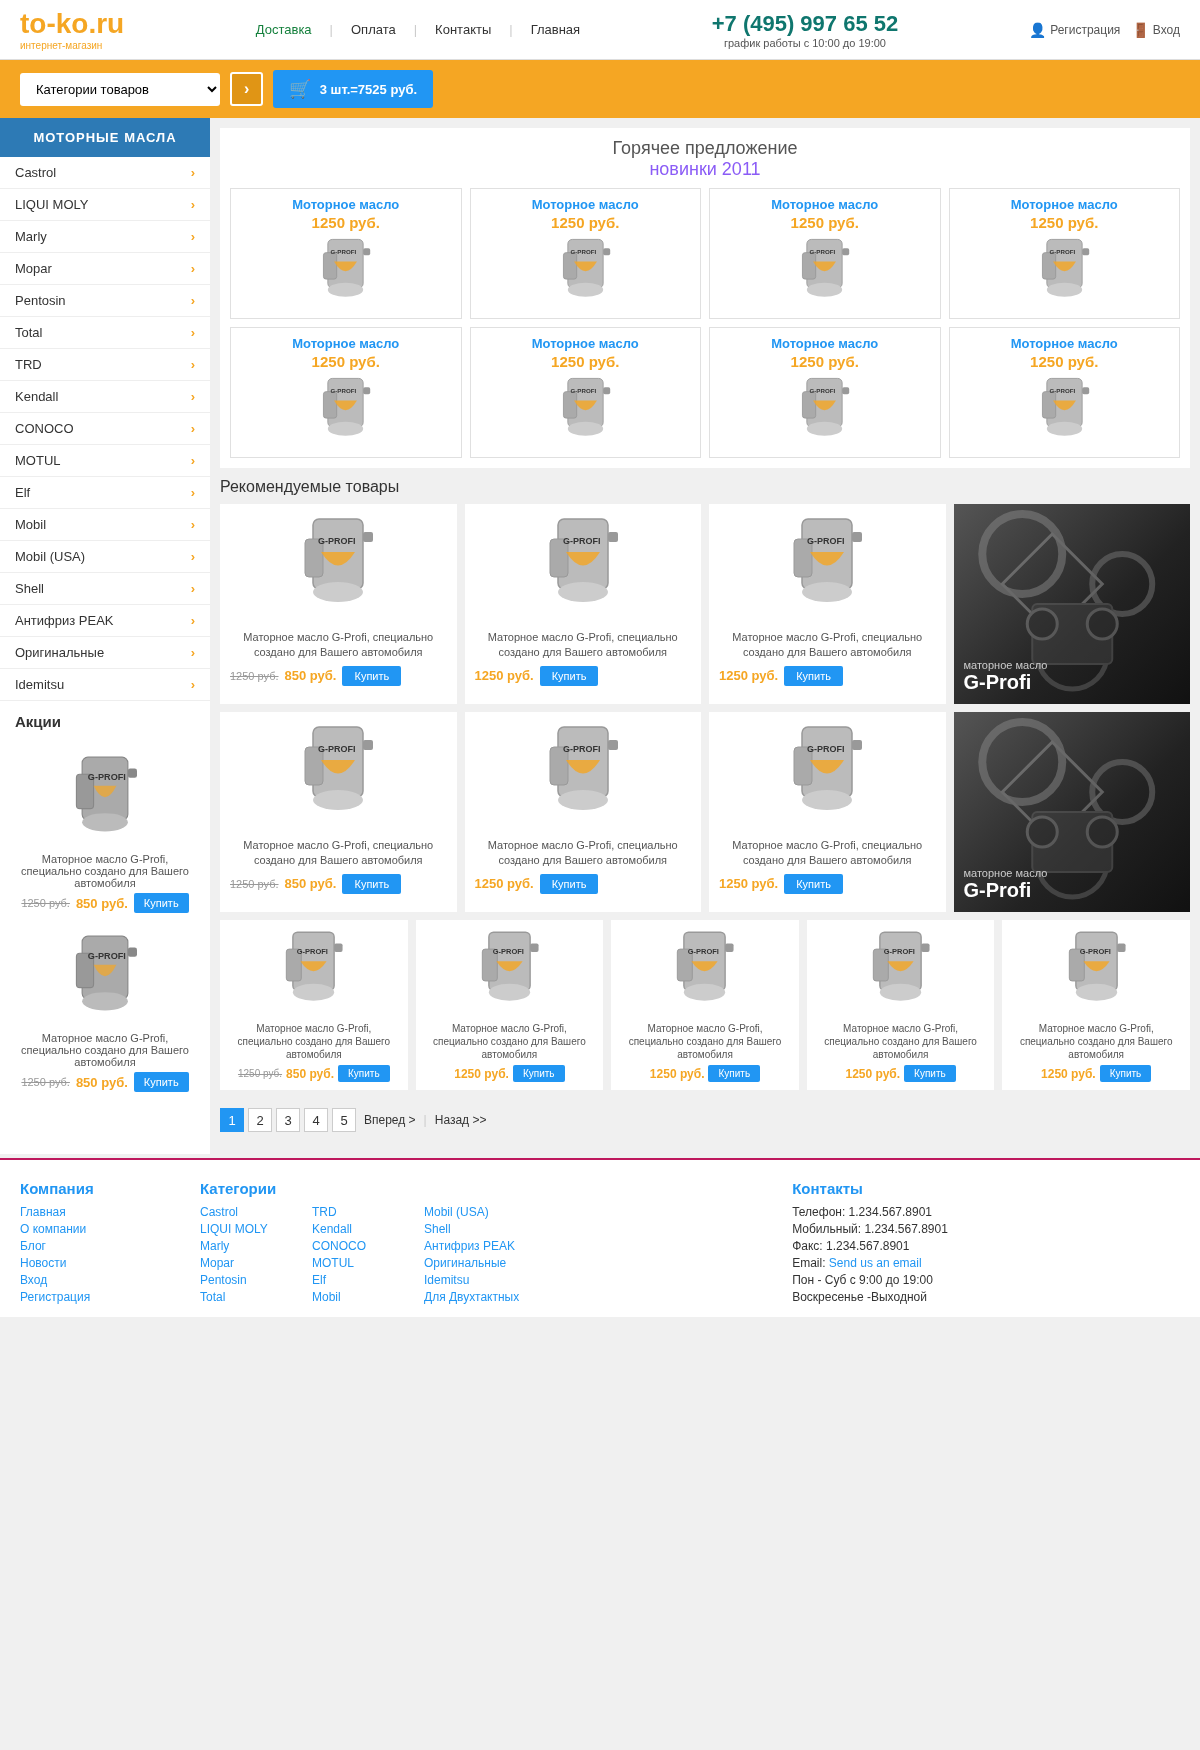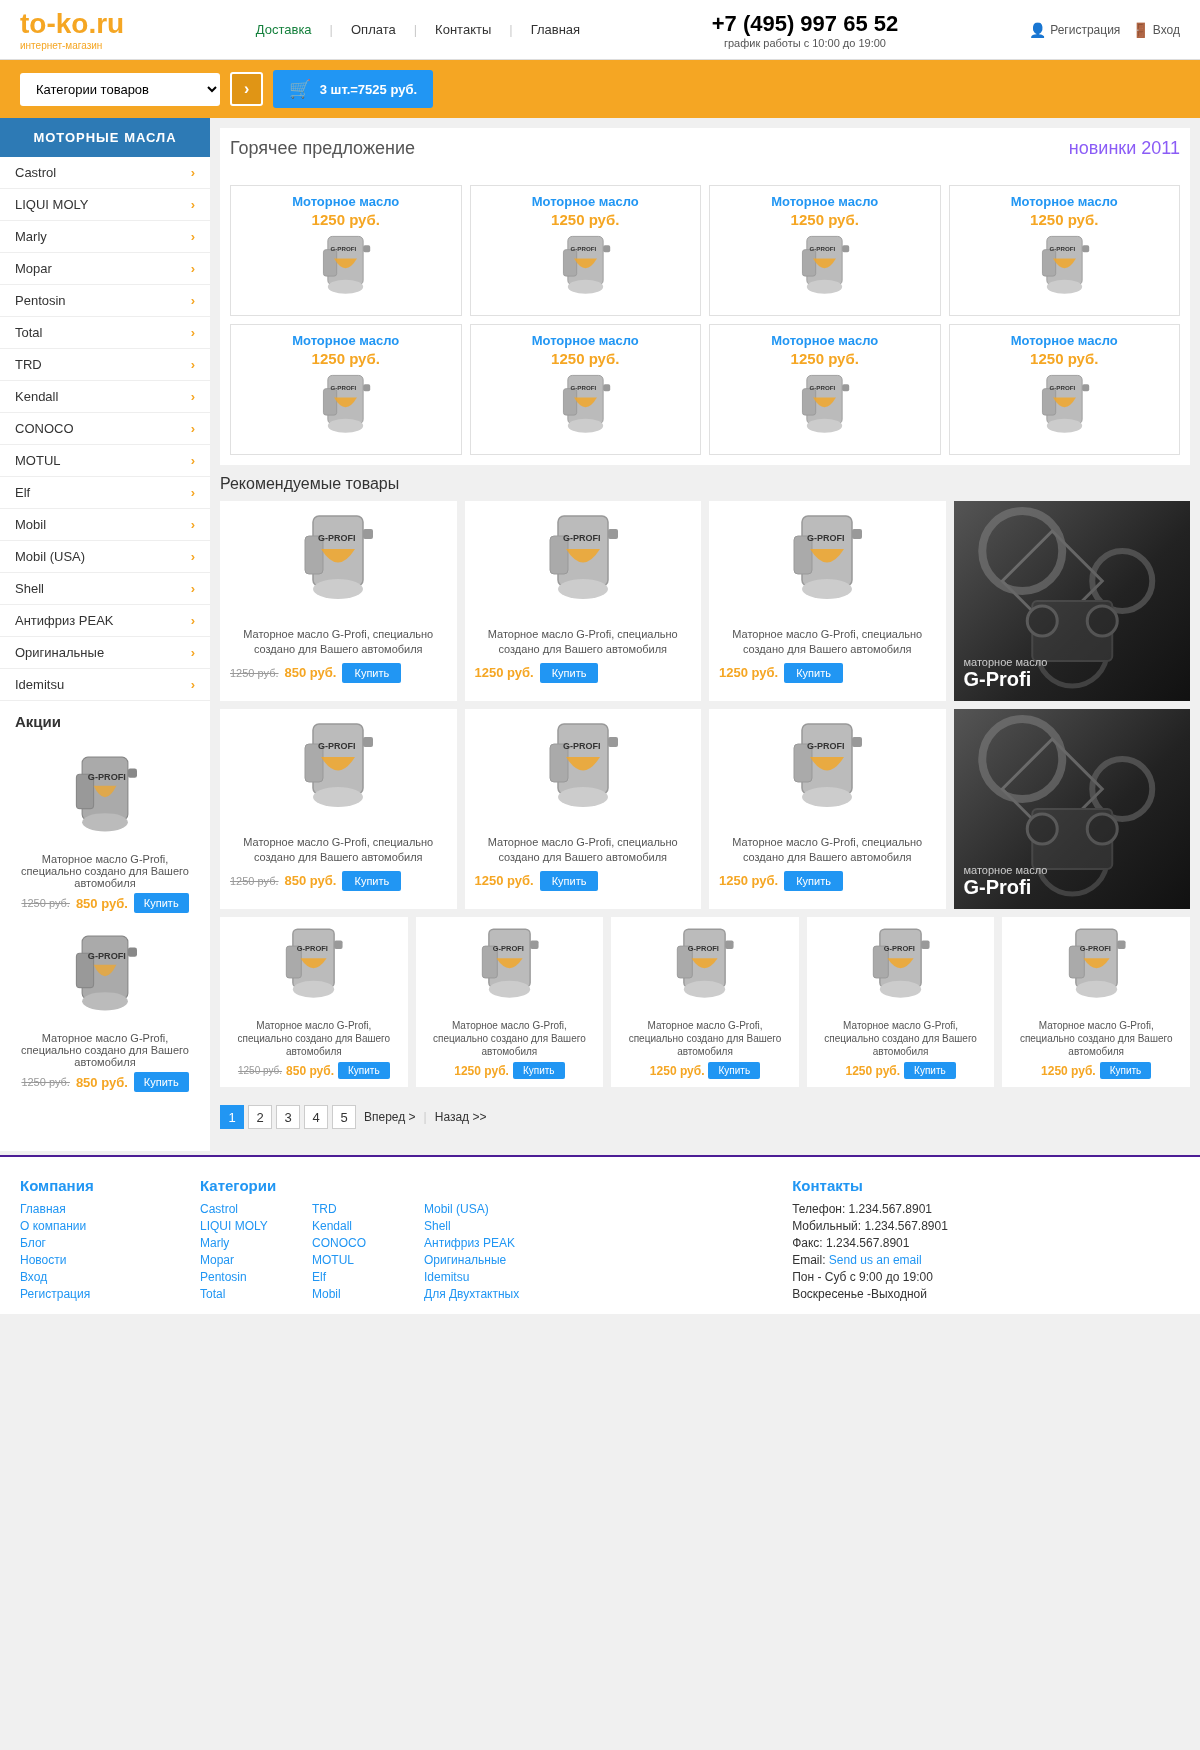--- a/index.html
+++ b/index.html
@@ -19,21 +19,21 @@
   <div style="display:flex; gap:18px; align-items:center; font-size:13px;">
     <a href="#" style="text-decoration:none; color:#15803d;">Доставка</a>
     <span style="color:#ccc;">|</span>
     <a href="#" style="text-decoration:none; color:#333;">Оплата</a>
     <span style="color:#ccc;">|</span>
     <a href="#" style="text-decoration:none; color:#333;">Контакты</a>
     <span style="color:#ccc;">|</span>
     <a href="#" style="text-decoration:none; color:#333;">Главная</a>
   </div>
   <div style="text-align:center;">
-    <div style="font-size:22px; font-weight:bold; color:#000000;">+7 (495) 997 65 52</div>
+    <div style="font-size:22px; font-weight:bold; color:#0f766e;">+7 (495) 997 65 52</div>
     <div style="font-size:11px; color:#555;">график работы с 10:00 до 19:00</div>
   </div>
   <div style="display:flex; gap:12px; font-size:12px; color:#555;">
     <span style="cursor:pointer; display:flex; align-items:center; gap:3px;">
       <span style="font-size:14px;">👤</span>
       <span>Регистрация</span>
     </span>
     <span style="cursor:pointer; display:flex; align-items:center; gap:3px;">
       <span style="font-size:14px;">🚪</span>
       <span>Вход</span>
@@ -192,21 +192,21 @@
         <span style="text-decoration:line-through;color:#999;font-size:11px;">1250 руб.</span>
         <span style="color:#f5a623;font-weight:bold;font-size:13px;">850 руб.</span>
         <button style="background:#2196F3;color:#fff;border:none;padding:4px 10px;cursor:pointer;border-radius:2px;font-size:11px;">Купить</button>
       </div>
     </div>
   </div>
 
   <div style="flex:1; padding:10px;">
 
     <div style="background:#fff; padding:10px; margin-bottom:10px;">
-      <div style="display:flex; justify-content:space-between; align-items:center; margin-bottom:26px;">
+      <div style="display:flex; justify-content:space-between; align-items:center; margin-bottom:8px;flex-direction:column;">
         <span style="font-size:18px;color:#555;">Горячее предложение</span>
         <span style="font-size:18px;color:#8b5cf6;">новинки 2011</span>
       </div>
       <div style="display:grid;grid-template-columns:repeat(4,1fr);gap:8px;">
 
         <div style="border:1px solid #e0e0e0;padding:8px;text-align:center;background:#fff;">
           <div style="font-size:13px;font-weight:bold;color:#2196F3;margin-bottom:2px;">Моторное масло</div>
           <div style="font-size:15px;font-weight:bold;color:#f5a623;margin-bottom:4px;">1250 руб.</div>
           <svg viewBox="0 0 70 85" style="width:65px;height:75px;display:block;margin:0 auto;">
             <rect x="15" y="5" width="40" height="55" rx="5" fill="#bbb" stroke="#999" stroke-width="1"></rect>
@@ -525,21 +525,21 @@
       <a href="#" style="width:24px;height:24px;display:flex;align-items:center;justify-content:center;background:#fff;color:#333;border:1px solid #ccc;text-decoration:none;font-size:13px;">4</a>
       <a href="#" style="width:24px;height:24px;display:flex;align-items:center;justify-content:center;background:#fff;color:#333;border:1px solid #ccc;text-decoration:none;font-size:13px;">5</a>
       <a href="#" style="font-size:12px;color:#333;text-decoration:none;padding:0 4px;">Вперед &gt;</a>
       <span style="color:#ccc;font-size:12px;">|</span>
       <a href="#" style="font-size:12px;color:#333;text-decoration:none;padding:0 4px;">Назад &gt;&gt;</a>
     </div>
 
   </div>
 </div>
 
-<div style="background:#fff;padding:20px 20px 10px;border-top:2px solid #4c1d95;margin-top:4px;">
+<div style="background:#fff;padding:20px 20px 10px;border-top:2px solid #be185d;margin-top:4px;">
   <div style="display:grid;grid-template-columns:160px 320px auto auto;gap:20px;">
 
     <div>
       <div style="font-size:15px;font-weight:bold;color:#2196F3;margin-bottom:8px;">Компания</div>
       <a href="#" style="display:block;font-size:12px;color:#2196F3;text-decoration:none;margin-bottom:3px;">Главная</a>
       <a href="#" style="display:block;font-size:12px;color:#2196F3;text-decoration:none;margin-bottom:3px;">О компании</a>
       <a href="#" style="display:block;font-size:12px;color:#2196F3;text-decoration:none;margin-bottom:3px;">Блог</a>
       <a href="#" style="display:block;font-size:12px;color:#2196F3;text-decoration:none;margin-bottom:3px;">Новости</a>
       <a href="#" style="display:block;font-size:12px;color:#2196F3;text-decoration:none;margin-bottom:3px;">Вход</a>
       <a href="#" style="display:block;font-size:12px;color:#2196F3;text-decoration:none;margin-bottom:3px;">Регистрация</a>

